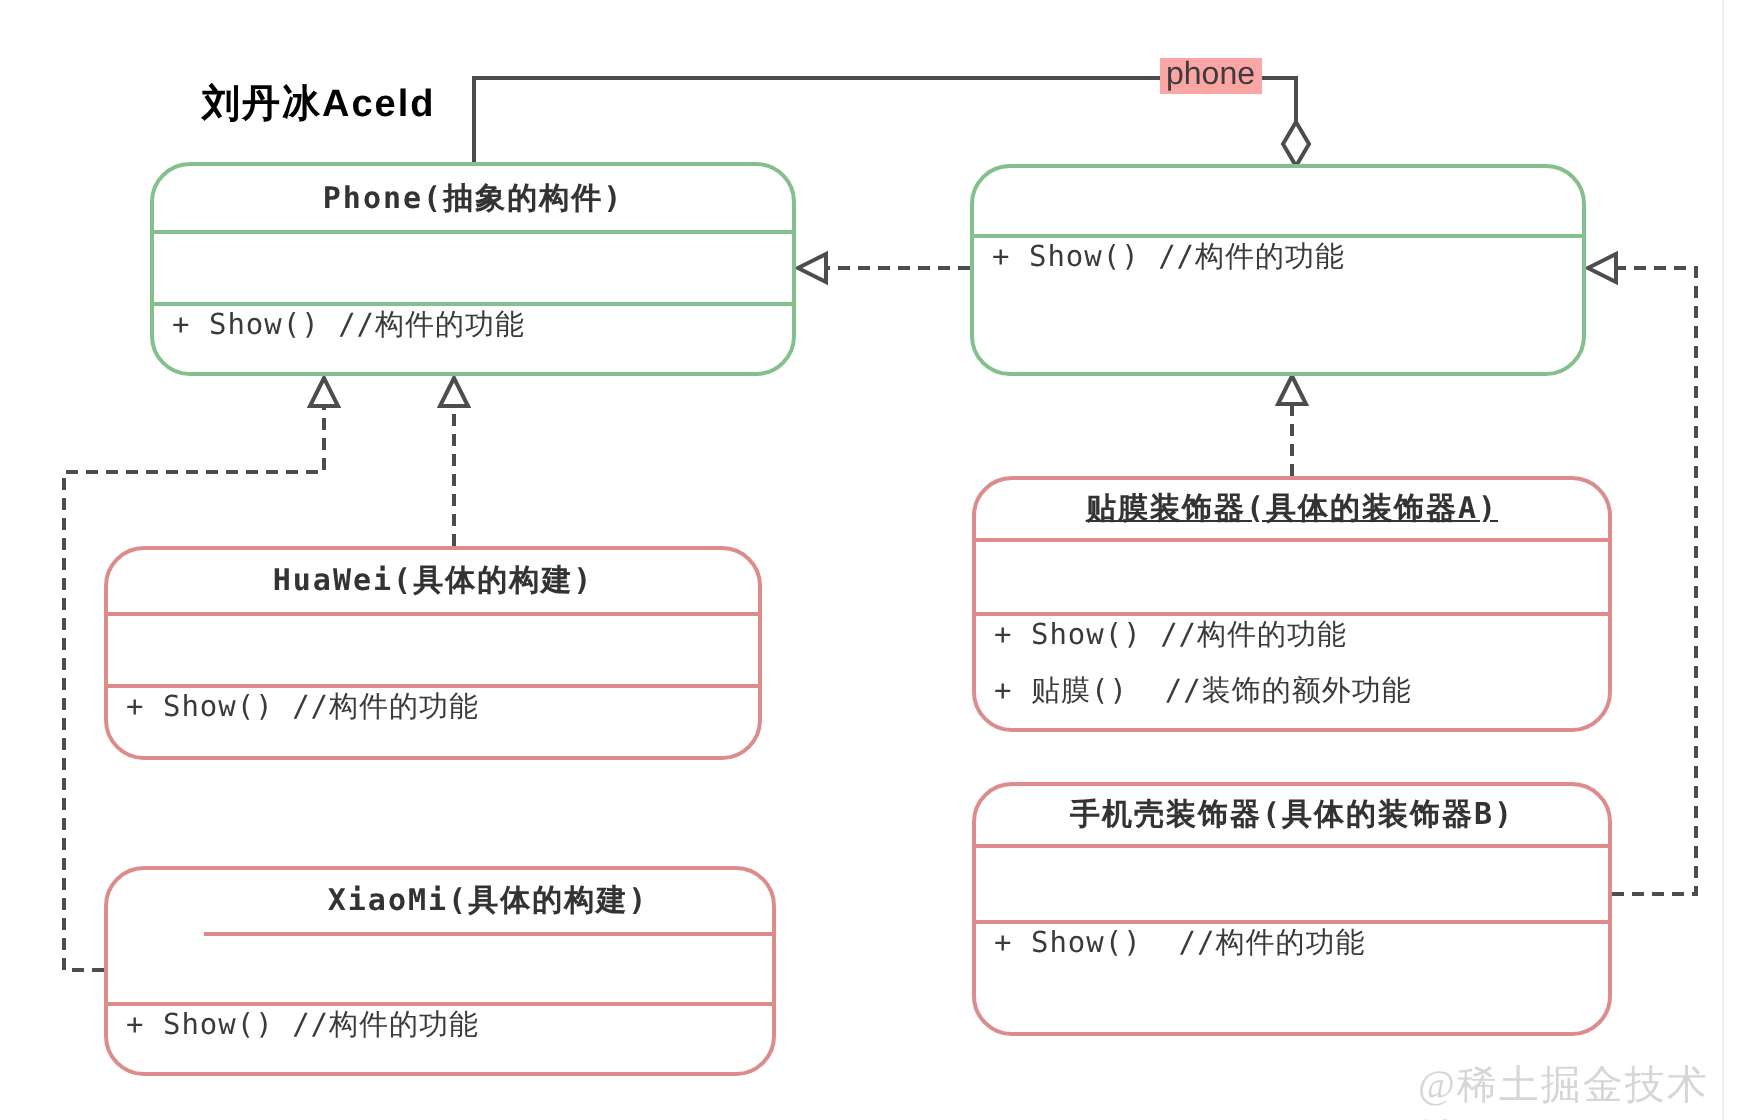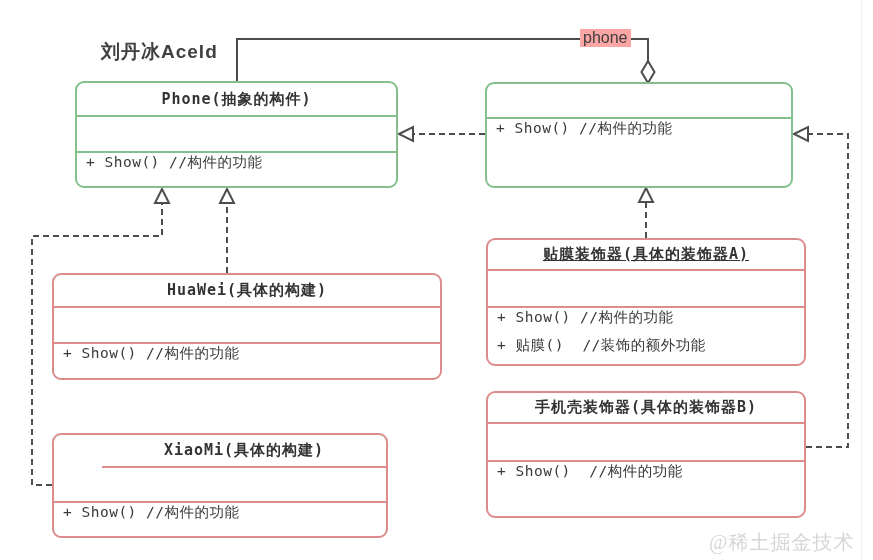--- a/index.html
+++ b/index.html
@@ -2,21 +2,21 @@
 <html><head>
 <meta charset="utf-8">
 <style>
   html,body { margin:0; padding:0; background:#fff; }
   .canvas {
     position:relative; width:873px; height:560px; background:#ffffff;
     overflow:hidden; font-family:"DejaVu Sans Mono","Liberation Mono",monospace;
   }
   .connectors { position:absolute; left:0; top:0; width:873px; height:560px; pointer-events:none; }
   .uml-box {
-    position:absolute; background:#fff; border:2px solid; border-radius:9px;
+    position:absolute; background:#fff; border:2px solid; border-radius:20px;
     display:flex; flex-direction:column; box-sizing:border-box;
   }
   .green { border-color:#83c08b; }
   .green .uml-title, .green .uml-fields { border-bottom:2px solid #83c08b; }
   .red { border-color:#dd8c8c; }
   .red .uml-title, .red .uml-fields { border-bottom:2px solid #dd8c8c; }
   .uml-title {
     font-weight:bold; font-size:15px; color:#333;
     display:flex; align-items:center; justify-content:center;
     letter-spacing:1px; box-sizing:border-box; flex:none;
@@ -25,21 +25,21 @@
   .uml-methods {
     flex:1; display:flex; flex-direction:column; justify-content:flex-start;
     padding-left:9px; gap:9px;
   }
   .uml-method { font-size:14.5px; color:#3a3a3a; white-space:pre; letter-spacing:0.5px; }
   .edge-label {
     position:absolute; left:580px; top:29px; background:#fca5a5; padding:0 3px;
     font-family:"Liberation Sans",sans-serif; font-size:16px; color:#3c3c3c;
   }
   .wm-top {
-    position:absolute; left:101px; top:39px; color:#404040;
+    position:absolute; left:101px; top:39px; color:#000000;
     font-family:"Liberation Sans",sans-serif; font-weight:bold; font-size:19px;
     letter-spacing:1px;
   }
   .wm-bottom {
     position:absolute; left:709px; top:529px; color:#d6d6d6;
     font-family:"Liberation Serif",serif; font-size:20px; letter-spacing:1px;
   }
   .edge-artifact { position:absolute; left:861px; top:0; width:1px; height:560px; background:#efefef; }
 </style>
 </head>
@@ -82,21 +82,21 @@
     </div>
   </div>
 
   <div class="uml-box green" style="left:485px; top:82px; width:308px; height:106px;">
     <div class="uml-fields" style="height:35px;"></div>
     <div class="uml-methods">
       <div class="uml-method">+ Show() //构件的功能</div>
     </div>
   </div>
 
-  <div class="uml-box red" style="left:52px; top:273px; width:390px; height:107px;">
+  <div class="uml-box red" style="left:52px; top:273px; width:329px; height:107px;">
     <div class="uml-title" style="height:33px;">HuaWei(具体的构建)</div>
     <div class="uml-fields" style="height:36px;"></div>
     <div class="uml-methods">
       <div class="uml-method">+ Show() //构件的功能</div>
     </div>
   </div>
 
   <div class="uml-box red" style="left:52px; top:433px; width:336px; height:105px;">
     <div class="uml-title" style="height:33px;margin-left:48px;">XiaoMi(具体的构建)</div>
     <div class="uml-fields" style="height:35px;"></div>

